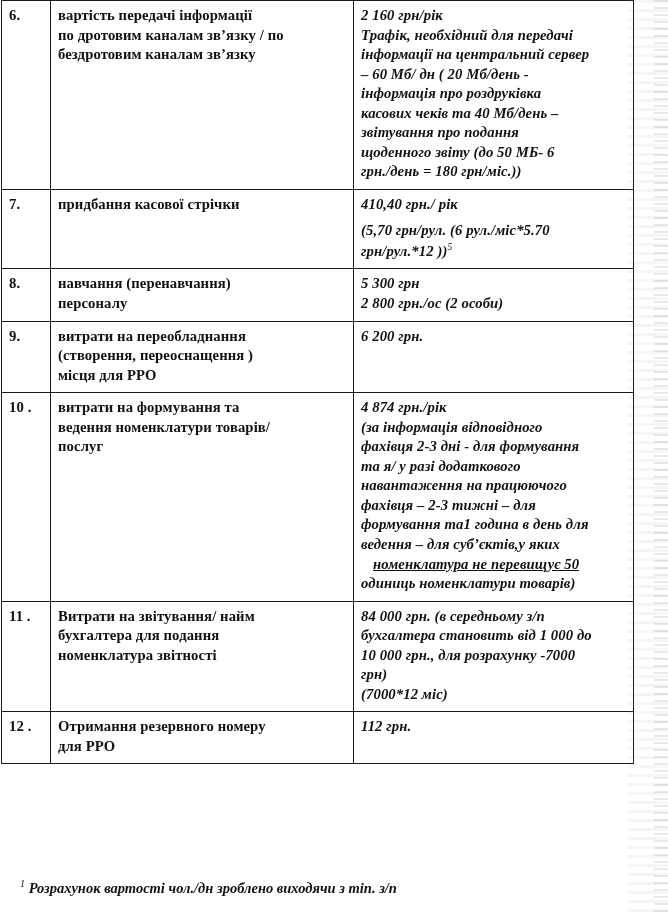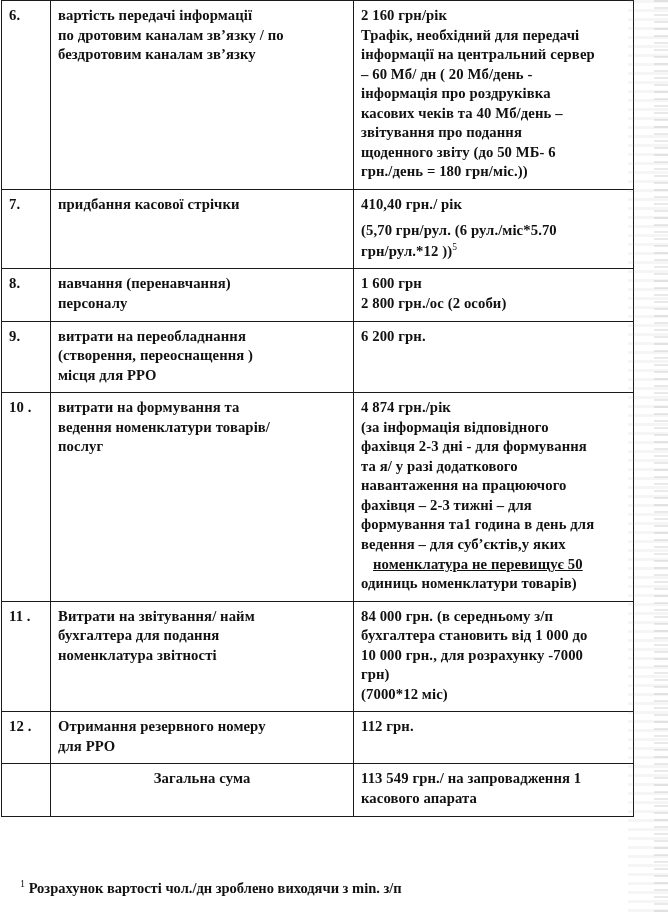--- a/index.html
+++ b/index.html
@@ -77,20 +77,21 @@
     width: 34px;
     text-align: left;
     padding-left: 6px;
   }
   td.col-desc {
     width: 288px;
     margin-left: 23px;
   }
   td.col-val {
     width: 265px;
+    font-style: italic;
   }
   td.col-sum-label {
     text-align: center;
     font-weight: 700;
   }
   .line { display: block; }
   .val-line { display: block; }
   .sup {
     font-size: 9.5px;
     vertical-align: super;
@@ -99,20 +100,21 @@
   .underline { text-decoration: underline; margin-left: 12px; }
 
   .footnote {
     position: absolute;
     left: 20px;
     bottom: 16px;
     width: 600px;
     font-size: 14.5px;
     font-weight: 700;
     line-height: 1.3;
+    font-style: italic;
   }
   .footnote .fn-mark {
     font-size: 10px;
     vertical-align: super;
     font-weight: 400;
   }
   .top-cut {
     
   }
 </style>
@@ -157,21 +159,21 @@
         </td>
       </tr>
 
       <tr>
         <td class="col-num">8.</td>
         <td class="col-desc">
           <span class="line">навчання (перенавчання)</span>
           <span class="line">персоналу</span>
         </td>
         <td class="col-val">
-          <span class="val-line">1 600 грн</span>
+          <span class="val-line">5 300 грн</span>
           <span class="val-line">2 800 грн./ос  (2 особи)</span>
         </td>
       </tr>
 
       <tr>
         <td class="col-num">9.</td>
         <td class="col-desc">
           <span class="line">витрати на переобладнання</span>
           <span class="line">(створення, переоснащення )</span>
           <span class="line">місця для РРО</span>
@@ -222,30 +224,20 @@
         <td class="col-num">12 .</td>
         <td class="col-desc">
           <span class="line">Отримання резервного номеру</span>
           <span class="line">для РРО</span>
         </td>
         <td class="col-val">
           <span class="val-line">112 грн.</span>
         </td>
       </tr>
 
-      <tr>
-        <td class="col-num"></td>
-        <td class="col-desc col-sum-label">
-          <span class="line">Загальна сума</span>
-        </td>
-        <td class="col-val">
-          <span class="val-line">113 549 грн./ на запровадження 1</span>
-          <span class="val-line">касового апарата</span>
-        </td>
-      </tr>
 
     </tbody>
   </table>
 
   <div class="footnote">
     <span class="fn-mark">1</span>
     <span>Розрахунок вартості чол./дн зроблено виходячи з min. з/п</span>
   </div>
 
   <div class="scan-edge"></div>

